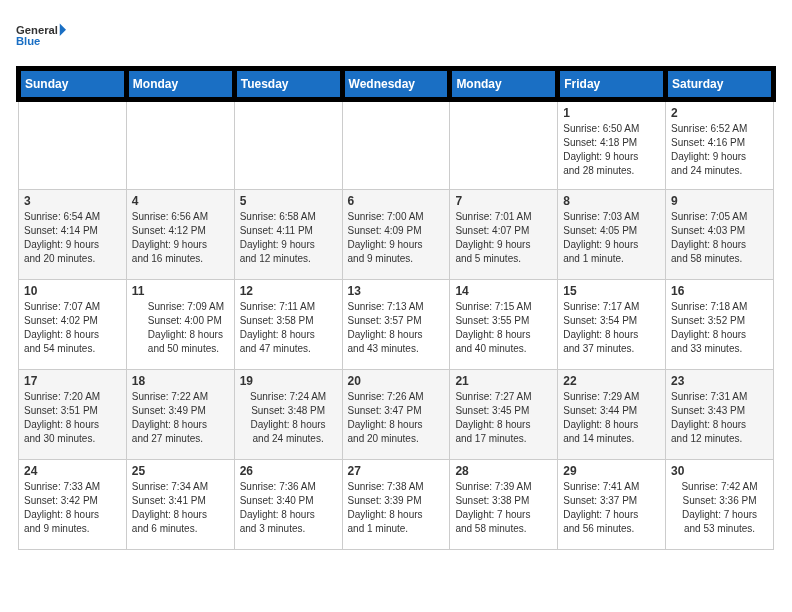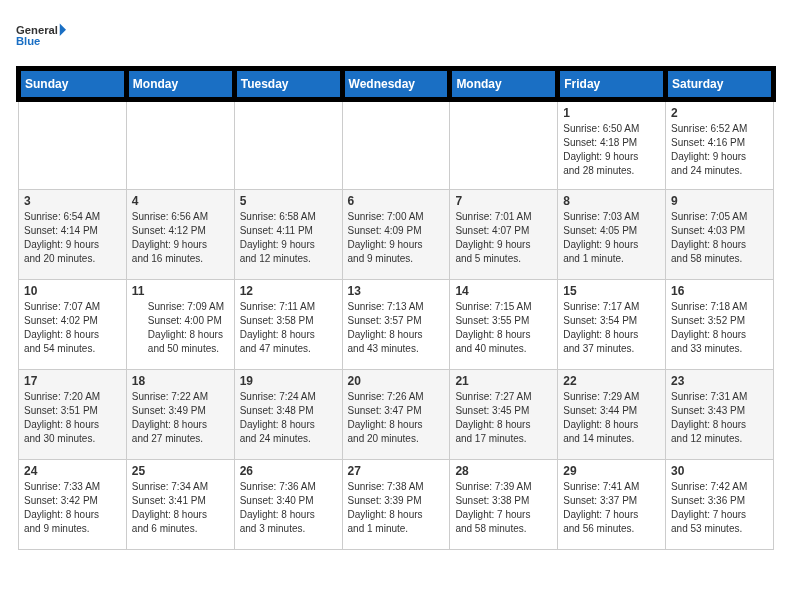--- a/index.html
+++ b/index.html
@@ -236,21 +236,21 @@
         </td>
         <td>
           <div class="day-num">18</div>
           <div class="day-info" style="white-space: pre-line;">Sunrise: 7:22 AM
 Sunset: 3:49 PM
 Daylight: 8 hours
 and 27 minutes.</div>
         </td>
         <td>
           <div class="day-num">19</div>
-          <div class="day-info" style="white-space: pre-line;">Sunrise: 7:24 AM
+          <div class="day-info" style="white-space: pre-line; text-align: center;">Sunrise: 7:24 AM
 Sunset: 3:48 PM
 Daylight: 8 hours
 and 24 minutes.</div>
         </td>
         <td>
           <div class="day-num">20</div>
           <div class="day-info" style="white-space: pre-line;">Sunrise: 7:26 AM
 Sunset: 3:47 PM
 Daylight: 8 hours
 and 20 minutes.</div>
@@ -315,20 +315,20 @@
         </td>
         <td>
           <div class="day-num">29</div>
           <div class="day-info" style="white-space: pre-line;">Sunrise: 7:41 AM
 Sunset: 3:37 PM
 Daylight: 7 hours
 and 56 minutes.</div>
         </td>
         <td>
           <div class="day-num">30</div>
-          <div class="day-info" style="white-space: pre-line;">Sunrise: 7:42 AM
+          <div class="day-info" style="white-space: pre-line; text-align: center;">Sunrise: 7:42 AM
 Sunset: 3:36 PM
 Daylight: 7 hours
 and 53 minutes.</div>
         </td>
       </tr>
     </tbody>
 </table>
 
 </body></html>

